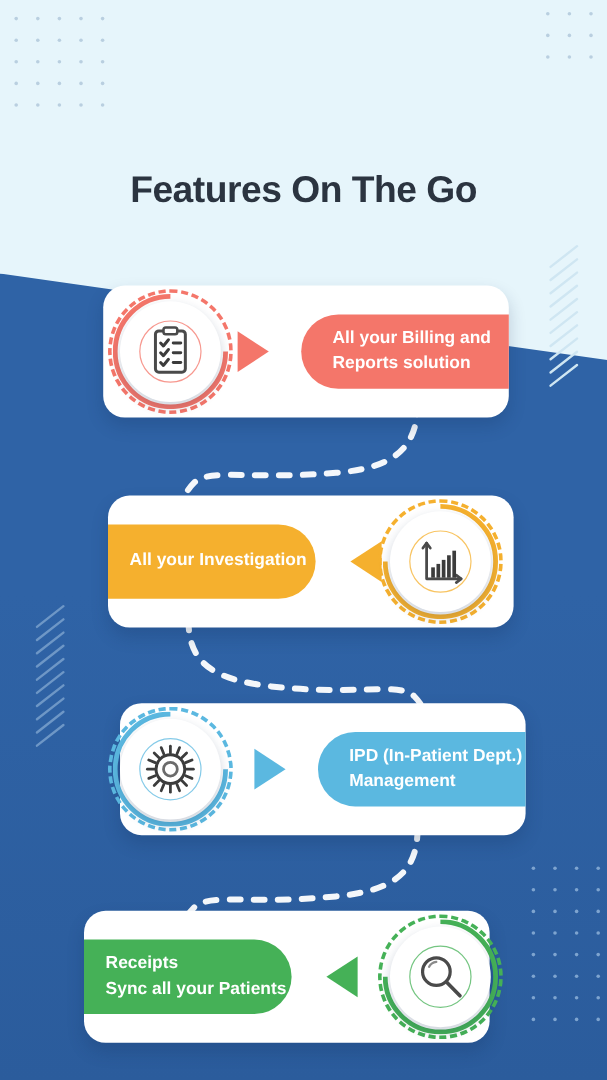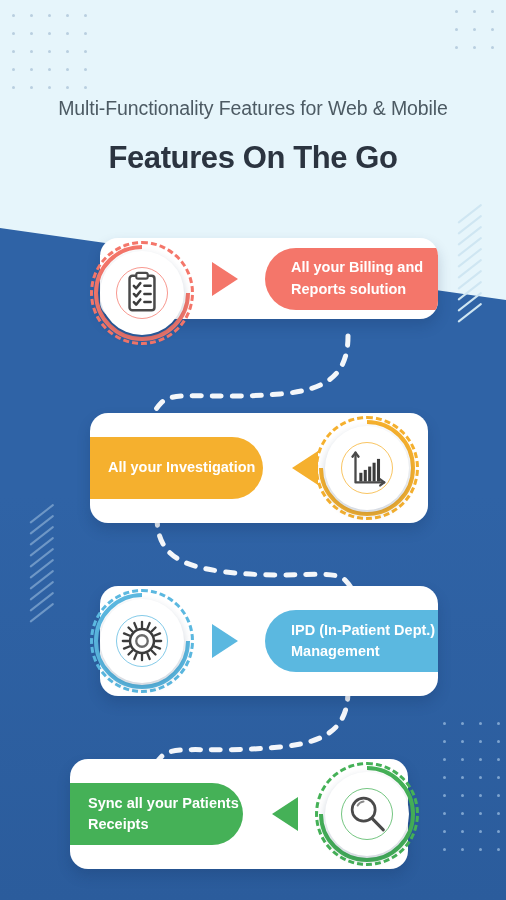--- a/index.html
+++ b/index.html
@@ -198,32 +198,31 @@
       <i style="left: 0px; top: 22px;"></i>
       <i style="left: 0px; top: 33px;"></i>
       <i style="left: 0px; top: 44px;"></i>
       <i style="left: 0px; top: 55px;"></i>
       <i style="left: 0px; top: 66px;"></i>
       <i style="left: 0px; top: 77px;"></i>
       <i style="left: 0px; top: 88px;"></i>
       <i style="left: 0px; top: 99px;"></i>
     </div>
 
-  <div class="subtitle">Multi-Functionality Features for Web &amp; Mobile</div>
   <div class="title">Features On The Go</div>
 
   <svg class="connectors" width="506" height="900" viewBox="0 0 506 900">
     <g fill="none" stroke="#ffffff" stroke-width="5" stroke-linecap="round" stroke-dasharray="9 11" opacity="0.95">
       <path d="M348,336 C348,372 330,390 280,394 C210,400 175,390 162,402 C152,412 152,420 152,420"></path>
       <path d="M157,516 C157,552 176,566 226,572 C296,580 332,568 345,580 C355,590 355,600 355,600"></path>
       <path d="M348,690 C348,726 330,742 280,747 C210,754 175,744 162,756 C152,766 152,774 152,774"></path>
     </g>
   </svg>
 
-  <div class="card" style="left:100px; top:238px; width:338px; height:81px;padding-left:12px;">
+  <div class="card" style="left:86px; top:238px; width:338px; height:110px;padding-left:12px;">
     <div class="pill right" style="background:#f4766a;">
       <span>All your Billing and</span>
       <span>Reports solution</span>
     </div>
     <div class="arrow pointr" style="left:112px; color:#f4766a;"></div>
   </div>
   <div class="badge" style="left:90px; top:241px; color:#f4766a;">
     <div class="ring-dashed"></div>
     <div class="ring-solid"></div>
     <div class="disc">
@@ -303,22 +302,22 @@
             <path d="M29.7 10.8l2.3-5.6"></path>
         </g>
         <circle cx="24" cy="24" r="12.5" fill="none" stroke="#3c3c3c" stroke-width="2.6"></circle>
         <circle cx="24" cy="24" r="6" fill="none" stroke="#6b6b6b" stroke-width="2.4"></circle>
       </svg>
     </div>
   </div>
 
   <div class="card" style="left:70px; top:759px; width:338px; height:110px;">
     <div class="pill left" style="background:#45b157;">
+      <span>Receipts</span>
       <span>Sync all your Patients</span>
-      <span>Receipts</span>
     </div>
     <div class="arrow pointl" style="right:110px; color:#45b157;"></div>
   </div>
   <div class="badge" style="left:315px; top:762px; color:#45b157;">
     <div class="ring-dashed"></div>
     <div class="ring-solid" style="clip-path:polygon(50% 0,100% 0,100% 100%,0 100%,0 50%,50% 50%);"></div>
     <div class="disc">
       <div class="thin"></div>
       <svg viewBox="0 0 48 48">
         <circle cx="20.5" cy="19.5" r="12" fill="none" stroke="#4a4a4a" stroke-width="2.8"></circle>

